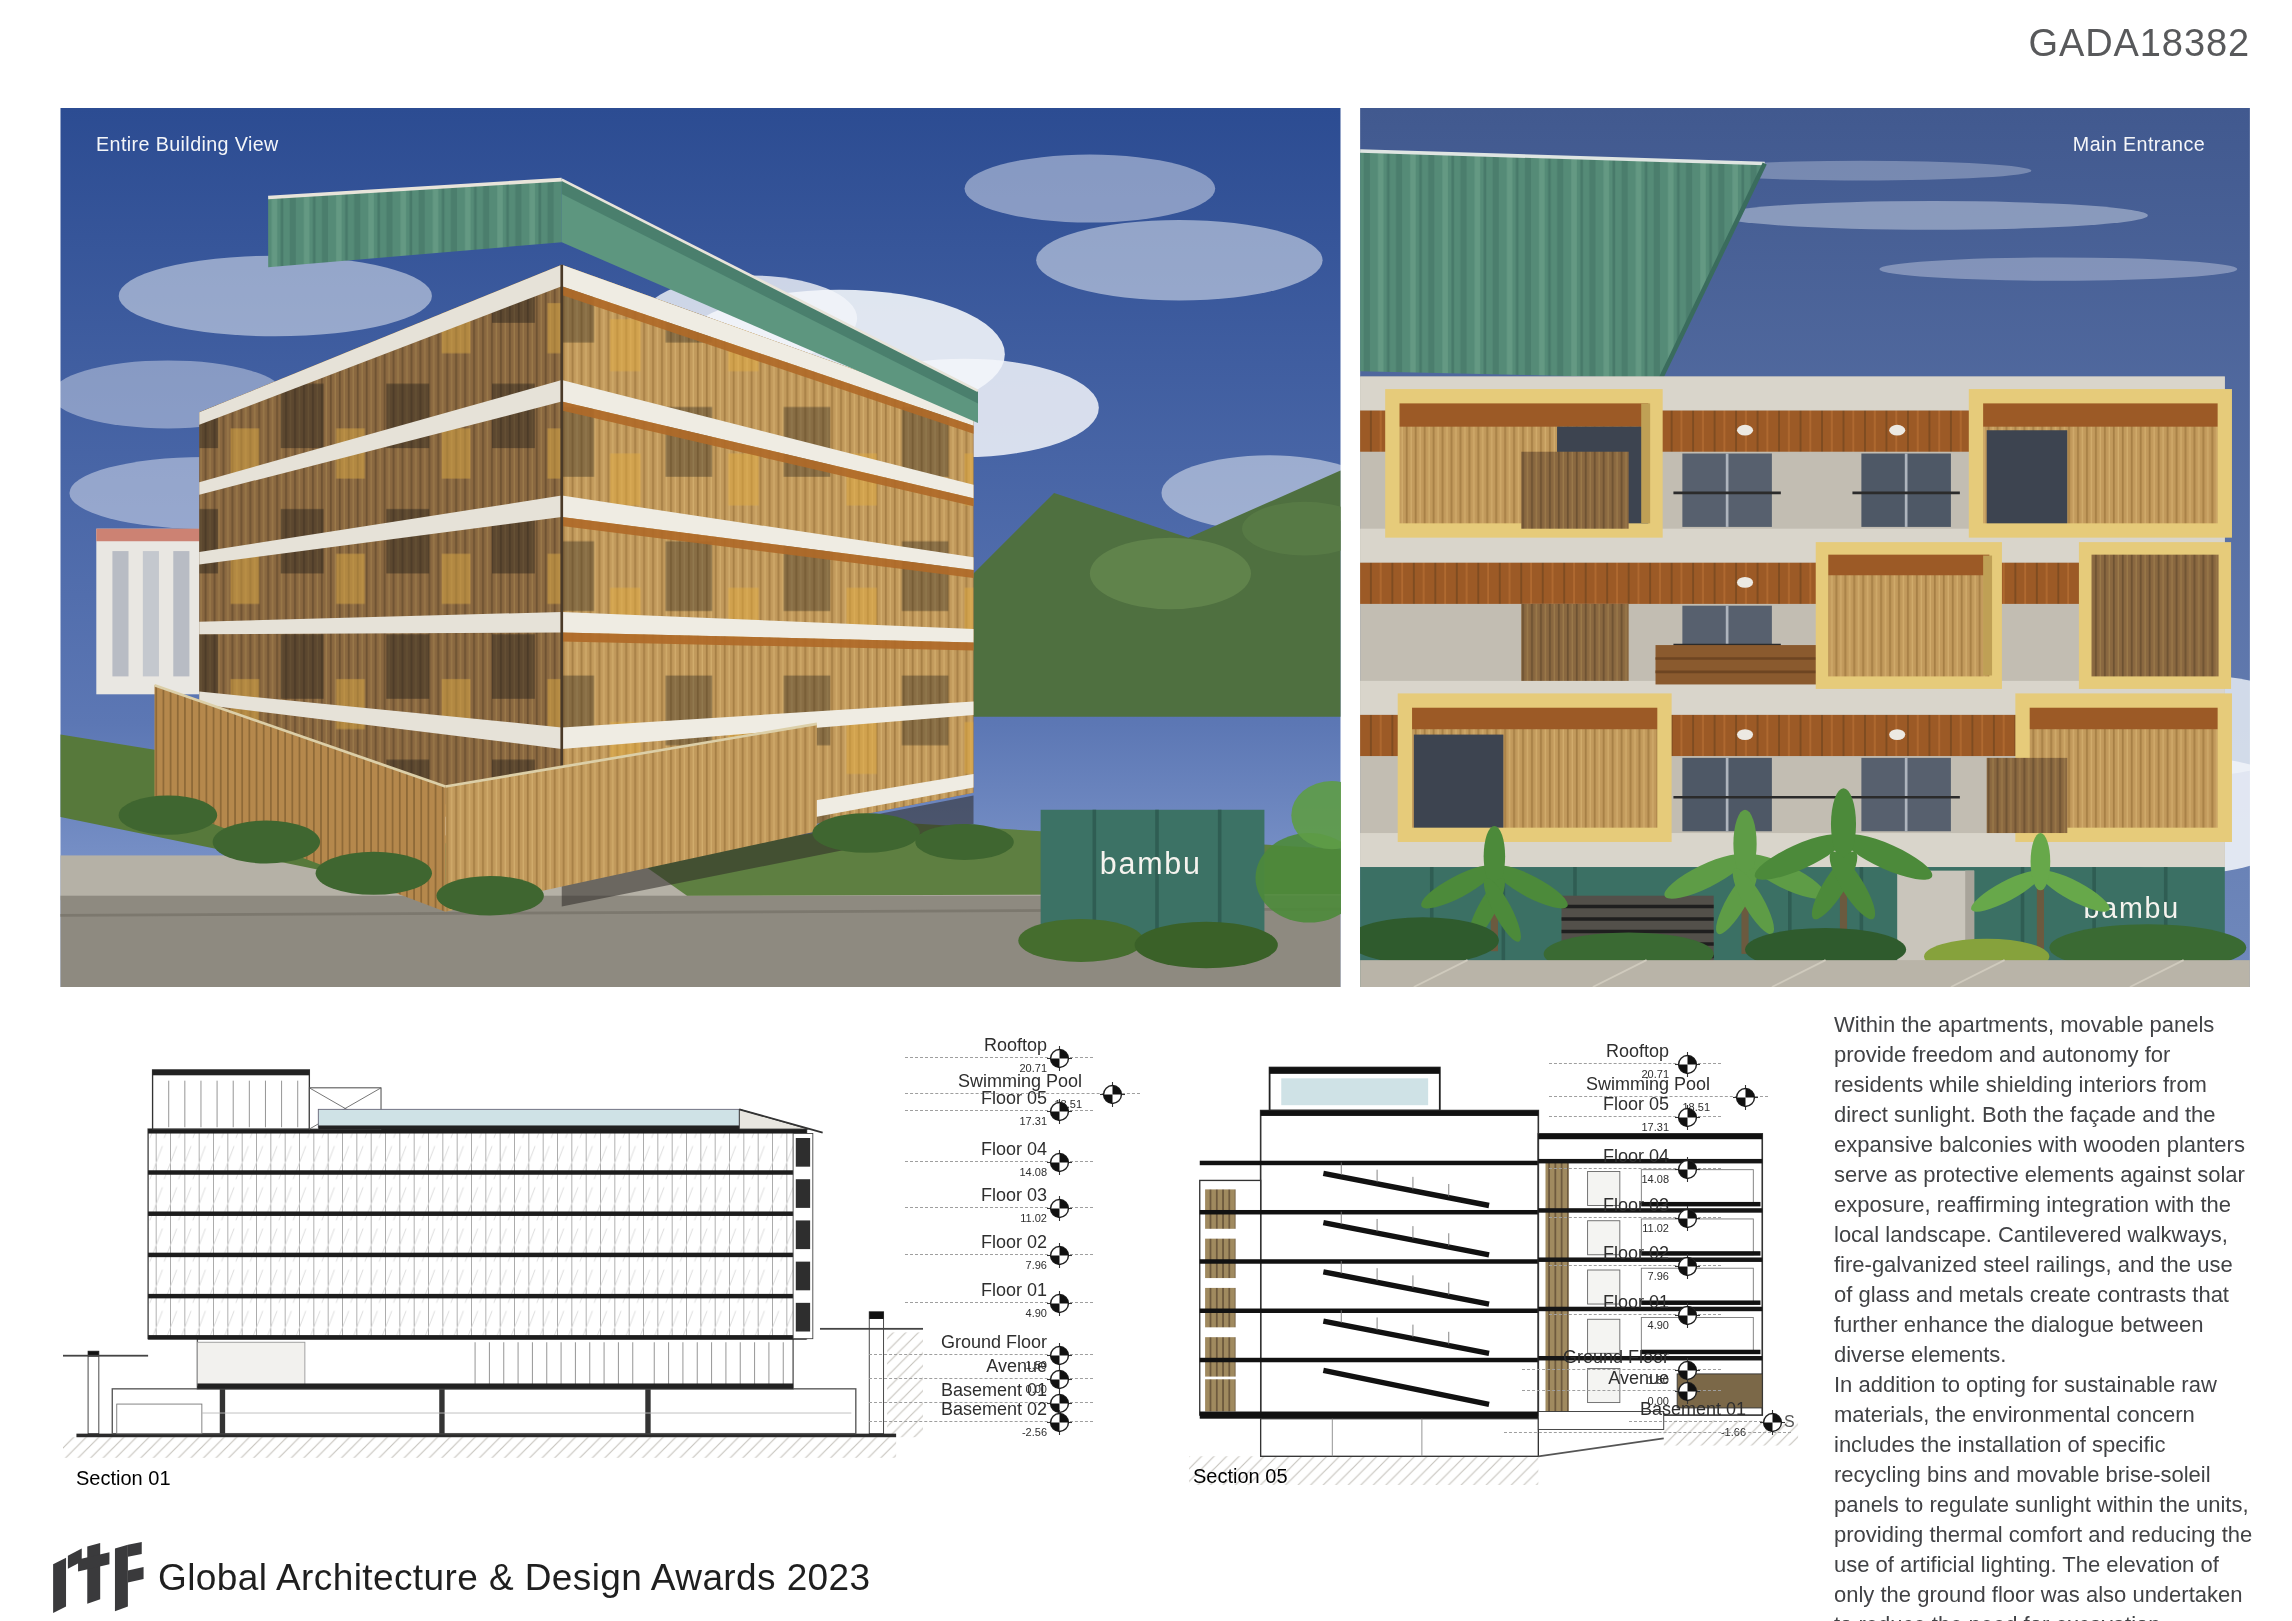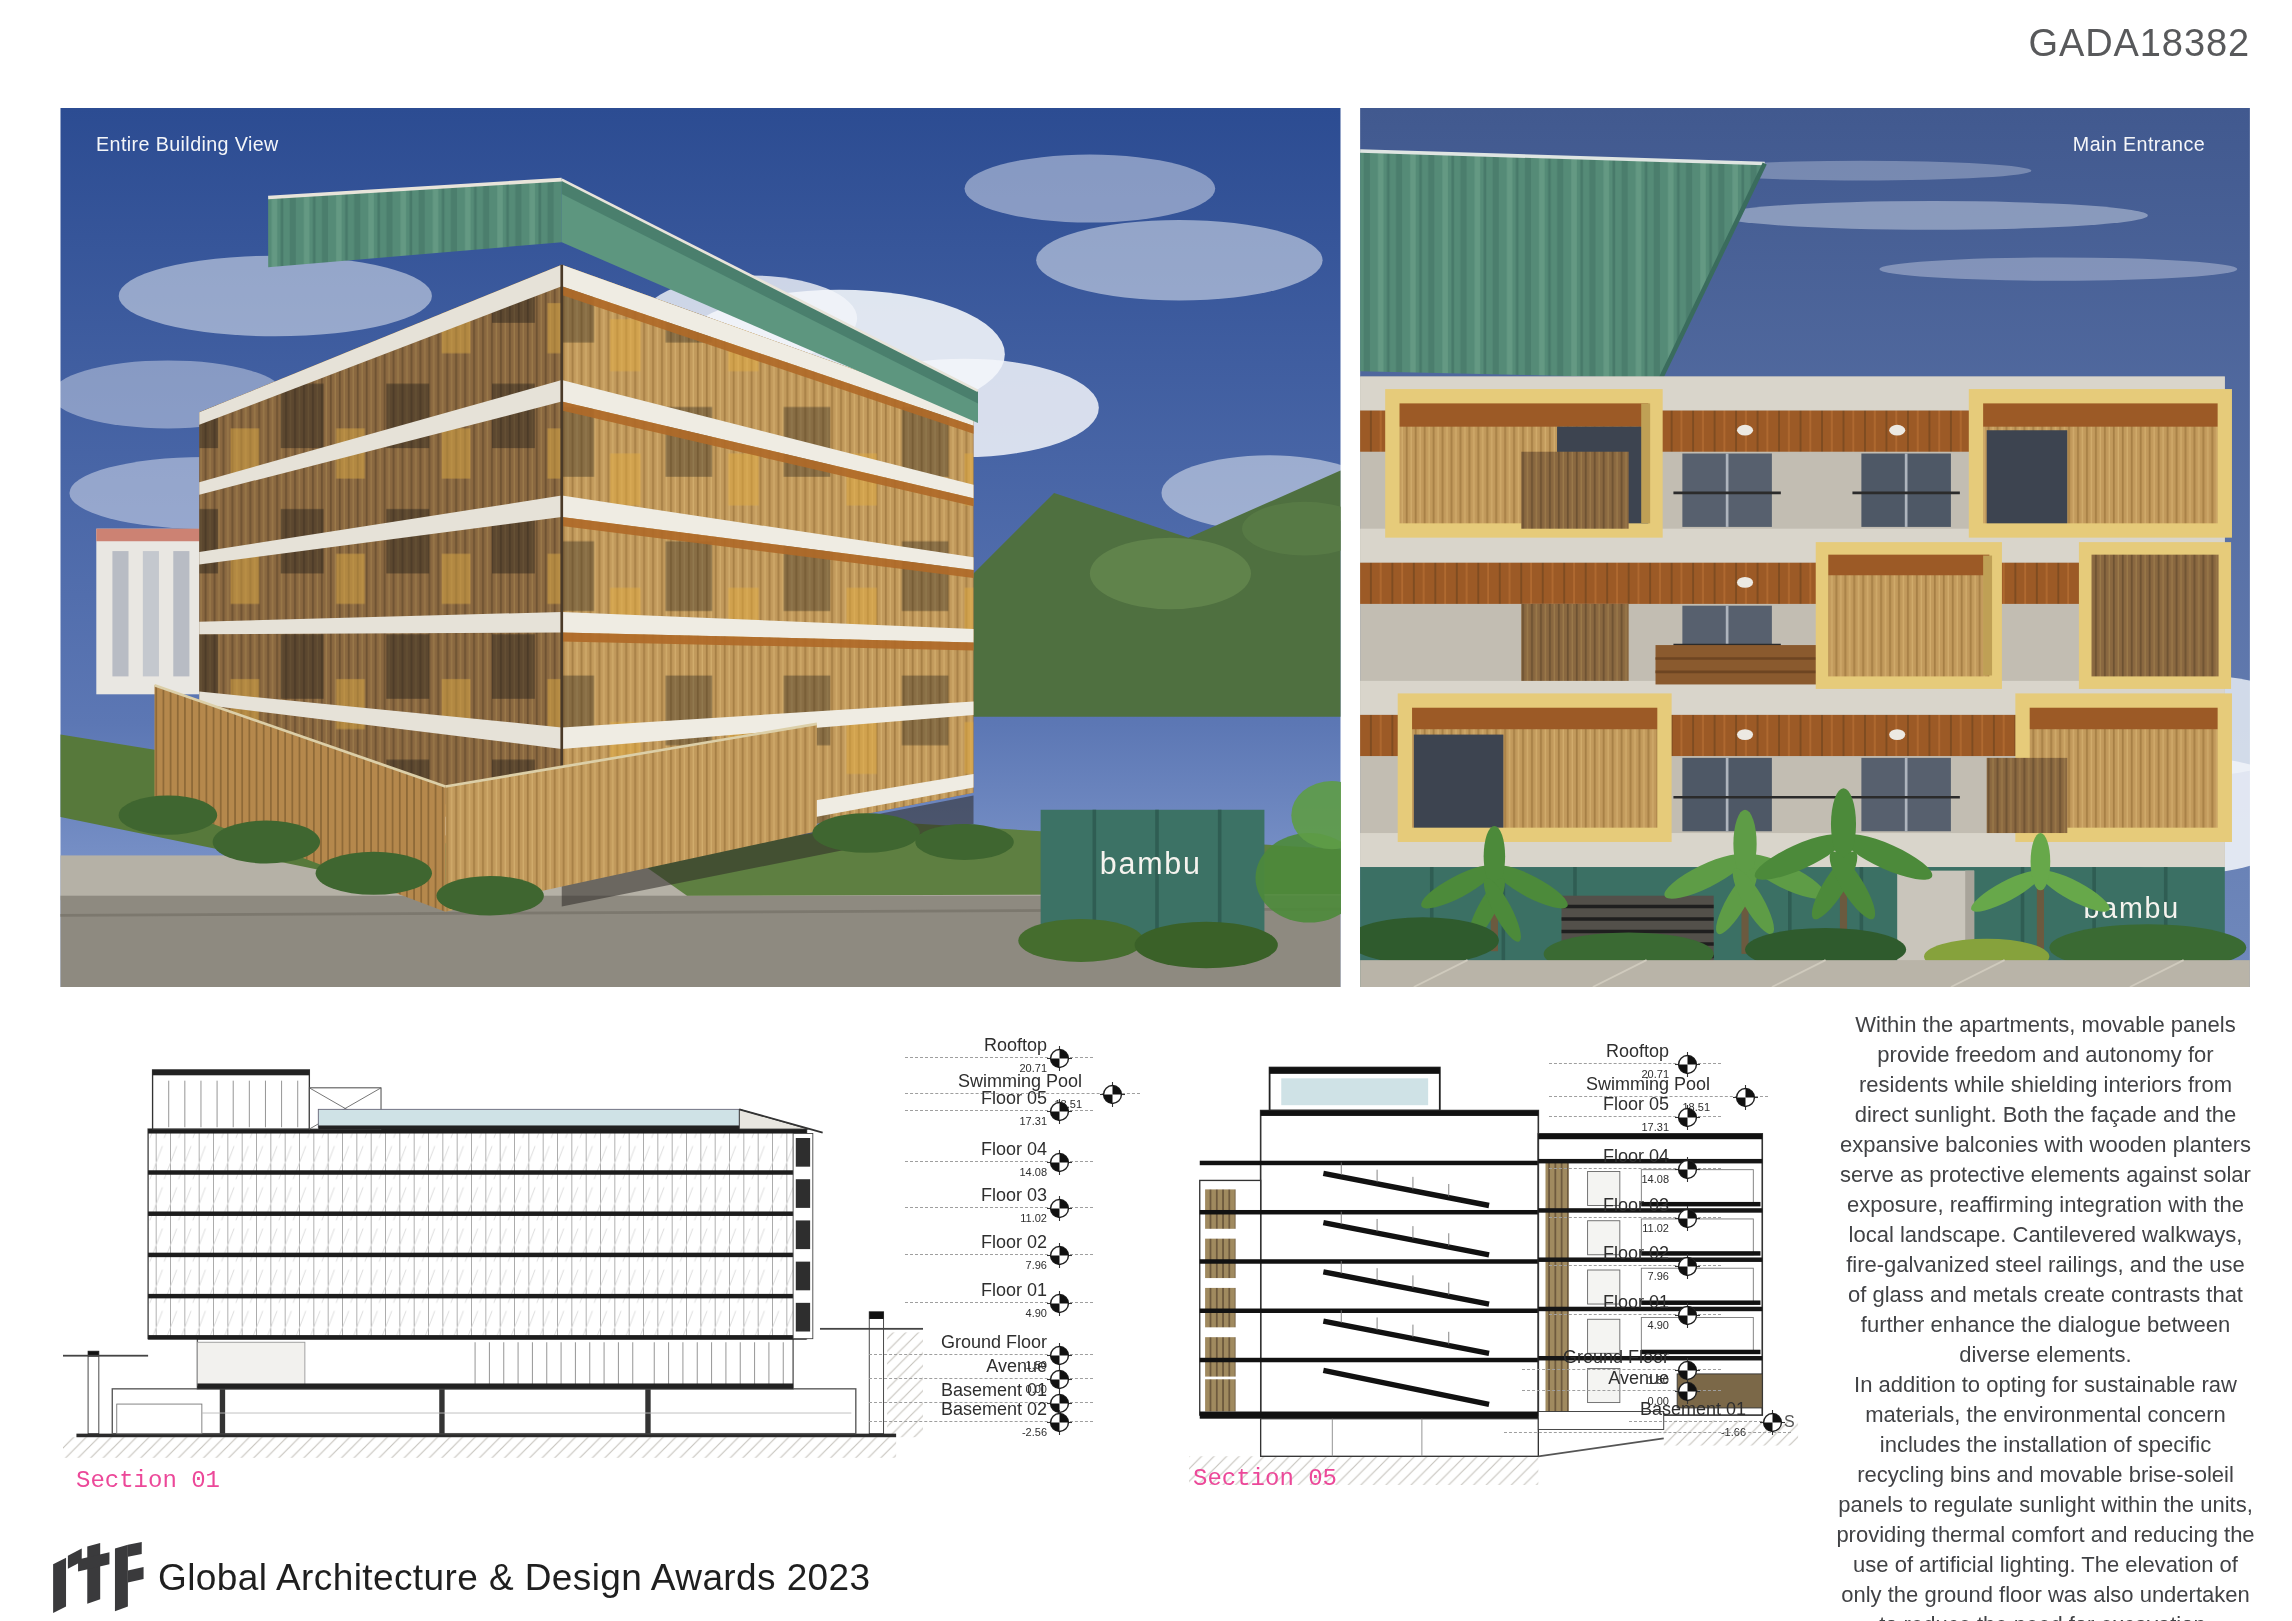--- a/index.html
+++ b/index.html
@@ -10,31 +10,31 @@
   
   .photo{position:absolute;top:108px;overflow:hidden;}
   .photo-left{left:60px;width:1281px;height:879px;}
   .photo-right{left:1360px;width:890px;height:879px;}
   .photo svg{display:block;width:100%;height:100%;}
   .photo-label{position:absolute;top:25px;font-size:19.7px;color:#ffffff;opacity:.95;letter-spacing:0.4px;}
   .photo-label.tl{left:36px;}
   .photo-label.tr{right:45px;}
   
   .section-svg{position:absolute;}
-  .section-title{position:absolute;font-size:24px;color:#ec4899;font-family:Liberation Mono, monospace;}
+  .section-title{position:absolute;font-size:20px;color:#000000;}
   
   .lvl-col{position:absolute;top:1030px;height:448px;}
   .lvl-row{position:absolute;left:0;width:100%;height:0;}
   .lvl-label{position:absolute;bottom:1.8px;font-size:18px;color:#2e2e2e;white-space:nowrap;}
   .lvl-value{position:absolute;top:3.6px;font-size:11px;color:#2e2e2e;white-space:nowrap;}
   .lvl-dash{position:absolute;top:-0.9px;border-top:1.8px dashed #9f9f9f;}
   .bm{position:absolute;width:25px;height:25px;top:-12.5px;}
   
   .desc{position:absolute;left:1834px;top:1010px;width:423px;font-size:22px;line-height:30px;color:#414245;}
-  .desc p{margin:0;text-align:center;}
+  .desc p{margin:0;}
   
   .footer-logo{position:absolute;left:47px;top:1542px;width:99px;height:72px;}
   .footer-title{position:absolute;left:158px;top:1557px;font-size:37px;color:#1f1f1f;letter-spacing:0.4px;}
   .stray{position:absolute;font-size:16px;color:#555;}
 </style>
 </head>
 <body>
 
 <svg width="0" height="0" style="position:absolute">
   <defs>

